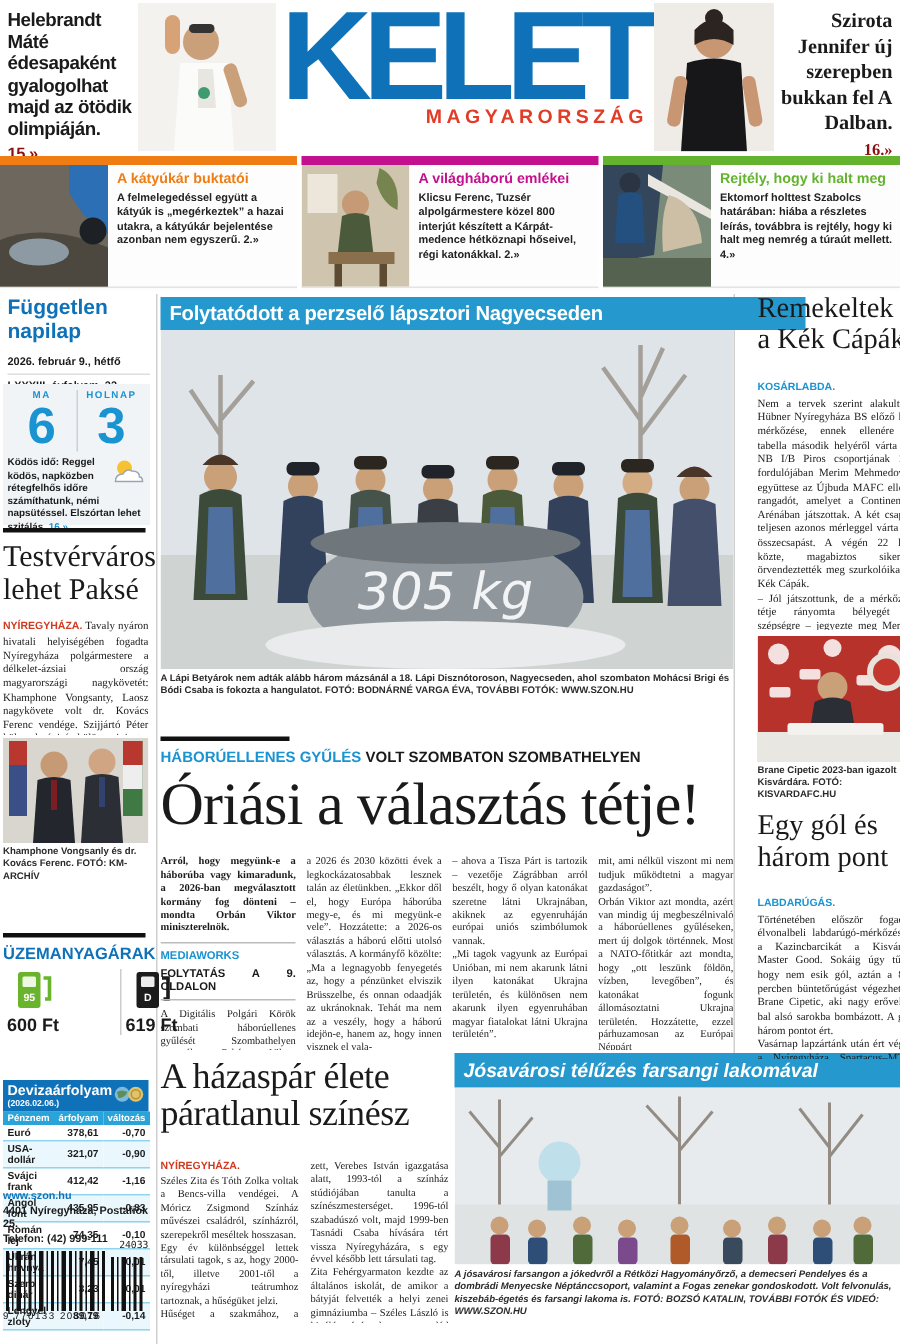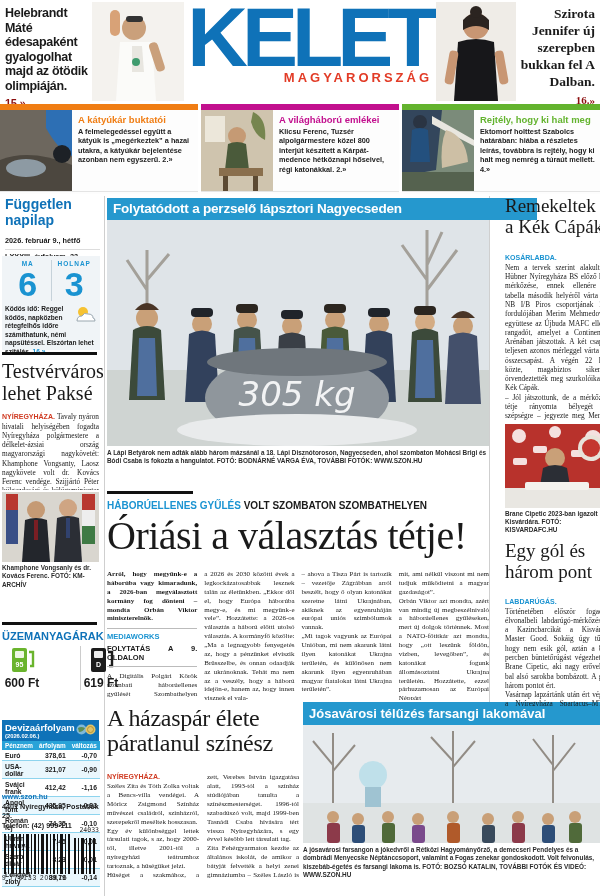--- a/index.html
+++ b/index.html
@@ -97,21 +97,21 @@
   .contin .fx9 { font-weight:800; font-size:7.5px; display:block; margin-top:2px; }
   .prelines { white-space:pre-line; }
 
   
   .couple { position:absolute; left:107px; top:706px; width:192px; height:190px; }
   .couple-head { font-size:24px; line-height:1.05; font-weight:500; letter-spacing:-.3px; }
   .couple-cols { margin-top:8px; display:flex; gap:8px; height:118px; overflow:hidden; }
   .couple-col { flex:1; font-size:7px; line-height:1.27; text-align:justify; }
 
   
-  .josa { position:absolute; left:303px; top:702px; width:297px; height:194px; }
+  .josa { position:absolute; left:303px; top:702px; width:297px; height:194px;font-style:italic; }
   .josa-banner { height:23px; background:#2598ce; color:#fff; font-weight:800; font-size:13px; line-height:23px; padding-left:6px; }
   .josa-photo { width:297px; height:118px; overflow:hidden; }
   .josa-cap { margin-top:3px; }
 
   
   .right-rail { position:absolute; left:479px; top:196px; width:107px; height:508px; padding-right:4px;margin-left:26px; }
   .rr-head { font-size:19px; line-height:1.1; font-weight:500; }
   .rr-body { margin-top:6px; font-size:7.3px; line-height:1.27; text-align:justify; height:176px; overflow:hidden; }
   .rr-photo { margin-top:4px; width:100%; height:84px; overflow:hidden; }
   .rr-cap { margin-top:2px; }

